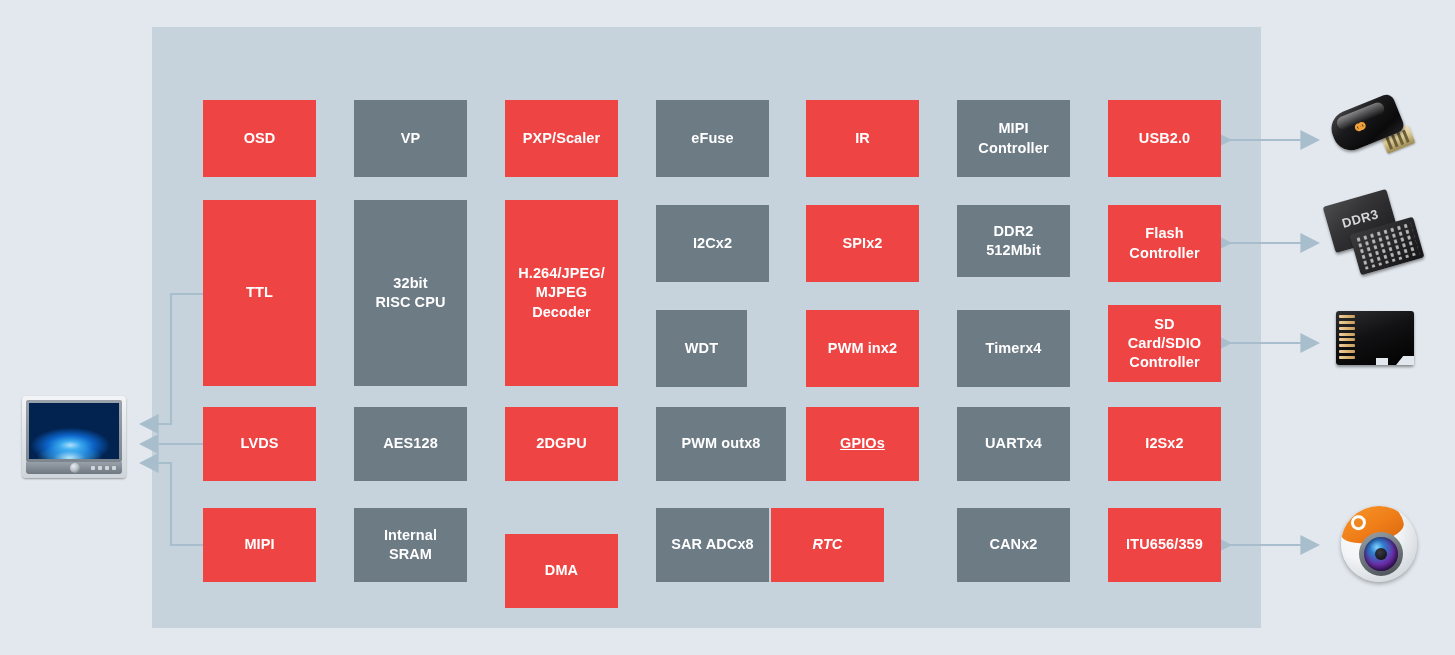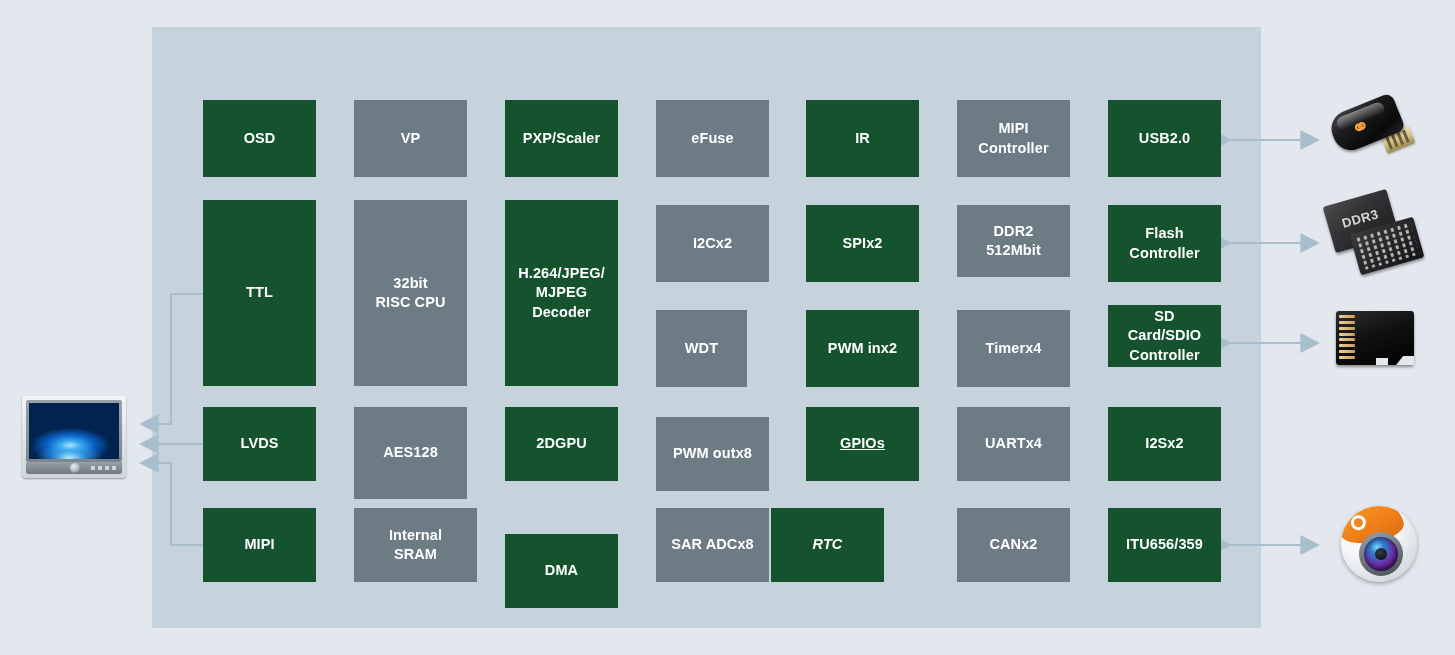--- a/index.html
+++ b/index.html
@@ -25,21 +25,21 @@
     text-align:center;
     color:#ffffff;
     font-weight:bold;
     font-size:14.5px;
     line-height:1.32;
     letter-spacing:.1px;
     box-sizing:border-box;
     padding:2px 4px;
     white-space:pre-line;
   }
-  .block.red{background:#14532d;}
+  .block.red{background:#ef4444;}
   .block.gray{background:#6d7b85;}
 
   
   #wires{position:absolute;left:0;top:0;width:1455px;height:655px;pointer-events:none;}
 
   
   .periph{position:absolute;}
 
   
   .mon-outer{
@@ -255,32 +255,32 @@
 Decoder</span></div>
       <div class="block gray" style="left: 656px; top: 205px; width: 113px; height: 77px;"><span>I2Cx2</span></div>
       <div class="block red" style="left: 806px; top: 205px; width: 113px; height: 77px;"><span>SPIx2</span></div>
       <div class="block gray" style="left: 957px; top: 205px; width: 113px; height: 72px;"><span>DDR2
 512Mbit</span></div>
       <div class="block red" style="left: 1108px; top: 205px; width: 113px; height: 77px; align-items: center;"><span>Flash
 Controller</span></div>
       <div class="block gray" style="left: 656px; top: 310px; width: 91px; height: 77px;"><span>WDT</span></div>
       <div class="block red" style="left: 806px; top: 310px; width: 113px; height: 77px;"><span>PWM inx2</span></div>
       <div class="block gray" style="left: 957px; top: 310px; width: 113px; height: 77px;"><span>Timerx4</span></div>
-      <div class="block red" style="left: 1108px; top: 305px; width: 113px; height: 62px;"><span>SD
+      <div class="block red" style="left: 1108px; top: 305px; width: 113px; height: 77px;"><span>SD
 Card/SDIO
 Controller</span></div>
       <div class="block red" style="left: 203px; top: 407px; width: 113px; height: 74px;"><span>LVDS</span></div>
-      <div class="block gray" style="left: 354px; top: 407px; width: 113px; height: 92px;"><span>AES128</span></div>
+      <div class="block gray" style="left: 354px; top: 407px; width: 113px; height: 74px;"><span>AES128</span></div>
       <div class="block red" style="left: 505px; top: 407px; width: 113px; height: 74px;"><span>2DGPU</span></div>
-      <div class="block gray" style="left: 656px; top: 417px; width: 113px; height: 74px;"><span>PWM outx8</span></div>
+      <div class="block gray" style="left: 656px; top: 407px; width: 130px; height: 74px;"><span>PWM outx8</span></div>
       <div class="block red" style="left: 806px; top: 407px; width: 113px; height: 74px; text-decoration: underline;"><span>GPIOs</span></div>
       <div class="block gray" style="left: 957px; top: 407px; width: 113px; height: 74px;"><span>UARTx4</span></div>
       <div class="block red" style="left: 1108px; top: 407px; width: 113px; height: 74px;"><span>I2Sx2</span></div>
       <div class="block red" style="left: 203px; top: 508px; width: 113px; height: 74px;"><span>MIPI</span></div>
-      <div class="block gray" style="left: 354px; top: 508px; width: 123px; height: 74px;"><span>Internal
+      <div class="block gray" style="left: 354px; top: 508px; width: 113px; height: 74px;"><span>Internal
 SRAM</span></div>
       <div class="block red" style="left: 505px; top: 508px; width: 113px; height: 74px; margin-top: 26px;"><span>DMA</span></div>
       <div class="block gray" style="left: 656px; top: 508px; width: 113px; height: 74px;"><span>SAR ADCx8</span></div>
       <div class="block red" style="left: 771px; top: 508px; width: 113px; height: 74px; font-style: italic;"><span>RTC</span></div>
       <div class="block gray" style="left: 957px; top: 508px; width: 113px; height: 74px;"><span>CANx2</span></div>
       <div class="block red" style="left: 1108px; top: 508px; width: 113px; height: 74px;"><span>ITU656/359</span></div>
     </div>
 
   <div class="periph" id="periph-monitor" style="left: 22px; top: 396px; width: 106px; height: 86px;">
     <div class="mon-outer">

